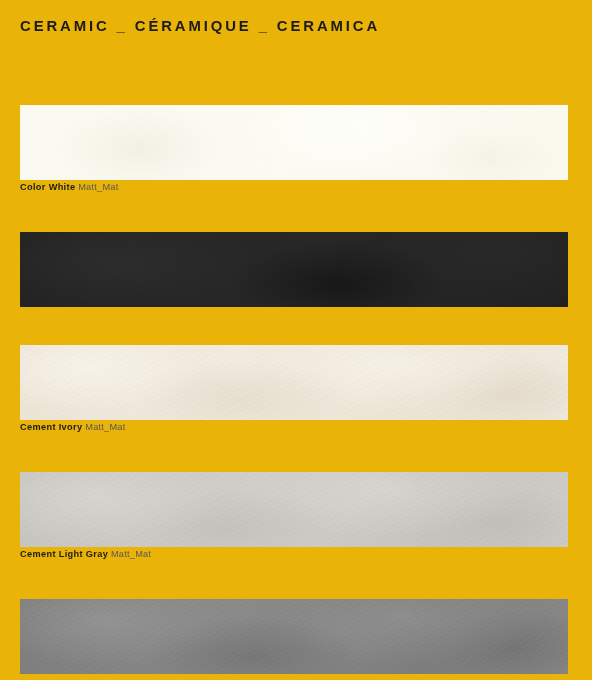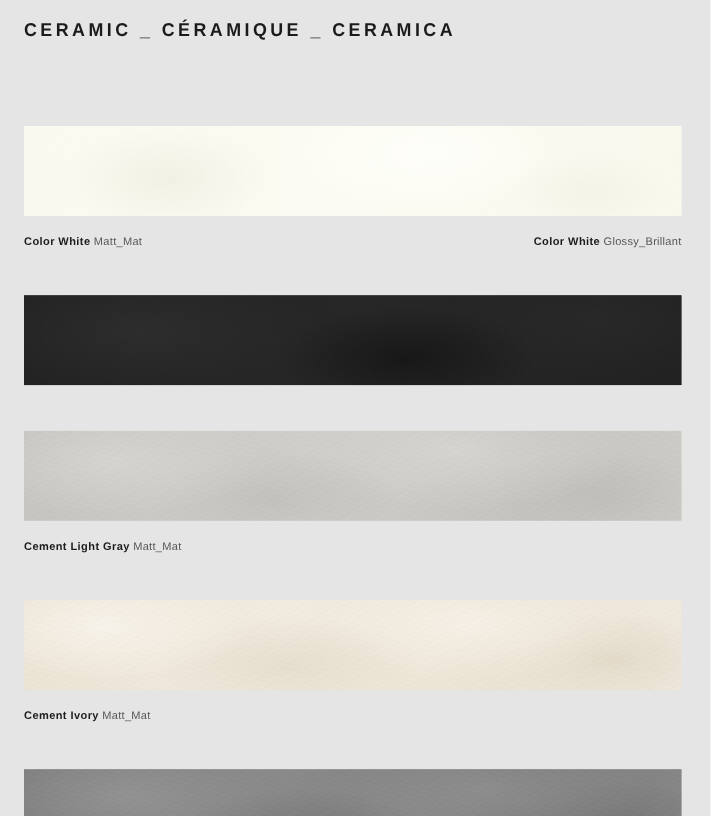--- a/index.html
+++ b/index.html
@@ -12,21 +12,21 @@
     height: 680px;
     overflow: hidden;
     font-family: "DejaVu Sans", sans-serif;
     -webkit-font-smoothing: antialiased;
   }
 
   .page {
     position: relative;
     width: 592px;
     height: 680px;
-    background: #e5e5e5;
+    background: #eab308;
     box-sizing: border-box;
     padding-left: 32px;
   }
 
   
   .title {
     position: absolute;
     left: 20px;
     top: 14px;
     font-family: "Liberation Sans", sans-serif;
@@ -56,21 +56,21 @@
 
   .swatch-tile {
     position: relative;
     margin: 0 32px 0 20px;
     height: 75px;
     overflow: hidden;
   }
 
   .swatch-caption {
     position: relative;
-    margin: 14px 32px 0 20px;
+    margin: 0 32px 0 20px;
     height: 14px;
     font-size: 0;
     line-height: 14px;
   }
 
   .cap {
     position: absolute;
     top: 0;
     white-space: nowrap;
     font-family: "Liberation Sans", sans-serif;
@@ -176,59 +176,56 @@
 
     <div class="swatch-row">
       <div class="swatch-tile">
         <div class="tex tex-white"></div>
         <div class="grain grain-soft"></div>
       </div>
       <div class="swatch-caption">
         <div class="cap cap-left">
           <span class="nm">Color White</span><span class="fin">Matt_Mat</span>
         </div>
-        <div class="cap cap-right">
-          <span class="nm">Color White</span><span class="fin">Glossy_Brillant</span>
-        </div>
       </div>
     </div>
 
     <div class="swatch-row">
       <div class="swatch-tile">
         <div class="tex tex-black"></div>
         <div class="grain grain-soft"></div>
+      </div>
+    </div>
+
+    <div class="swatch-row">
+      <div class="swatch-tile">
+        <div class="tex tex-ivory"></div>
+        <div class="grain"></div>
+      </div>
+      <div class="swatch-caption">
+        <div class="cap cap-left">
+          <span class="nm">Cement Ivory</span><span class="fin">Matt_Mat</span>
+        </div>
       </div>
     </div>
 
     <div class="swatch-row">
       <div class="swatch-tile">
         <div class="tex tex-lightgray"></div>
         <div class="grain"></div>
       </div>
       <div class="swatch-caption">
         <div class="cap cap-left">
           <span class="nm">Cement Light Gray</span><span class="fin">Matt_Mat</span>
         </div>
       </div>
     </div>
 
     <div class="swatch-row">
       <div class="swatch-tile">
-        <div class="tex tex-ivory"></div>
-        <div class="grain"></div>
-      </div>
-      <div class="swatch-caption">
-        <div class="cap cap-left">
-          <span class="nm">Cement Ivory</span><span class="fin">Matt_Mat</span>
-        </div>
-      </div>
-    </div>
-
-    <div class="swatch-row">
-      <div class="swatch-tile">
         <div class="tex tex-darkgray"></div>
         <div class="grain"></div>
       </div>
 
     </div>
 
   </div>
 </div>
 
 </body></html>

